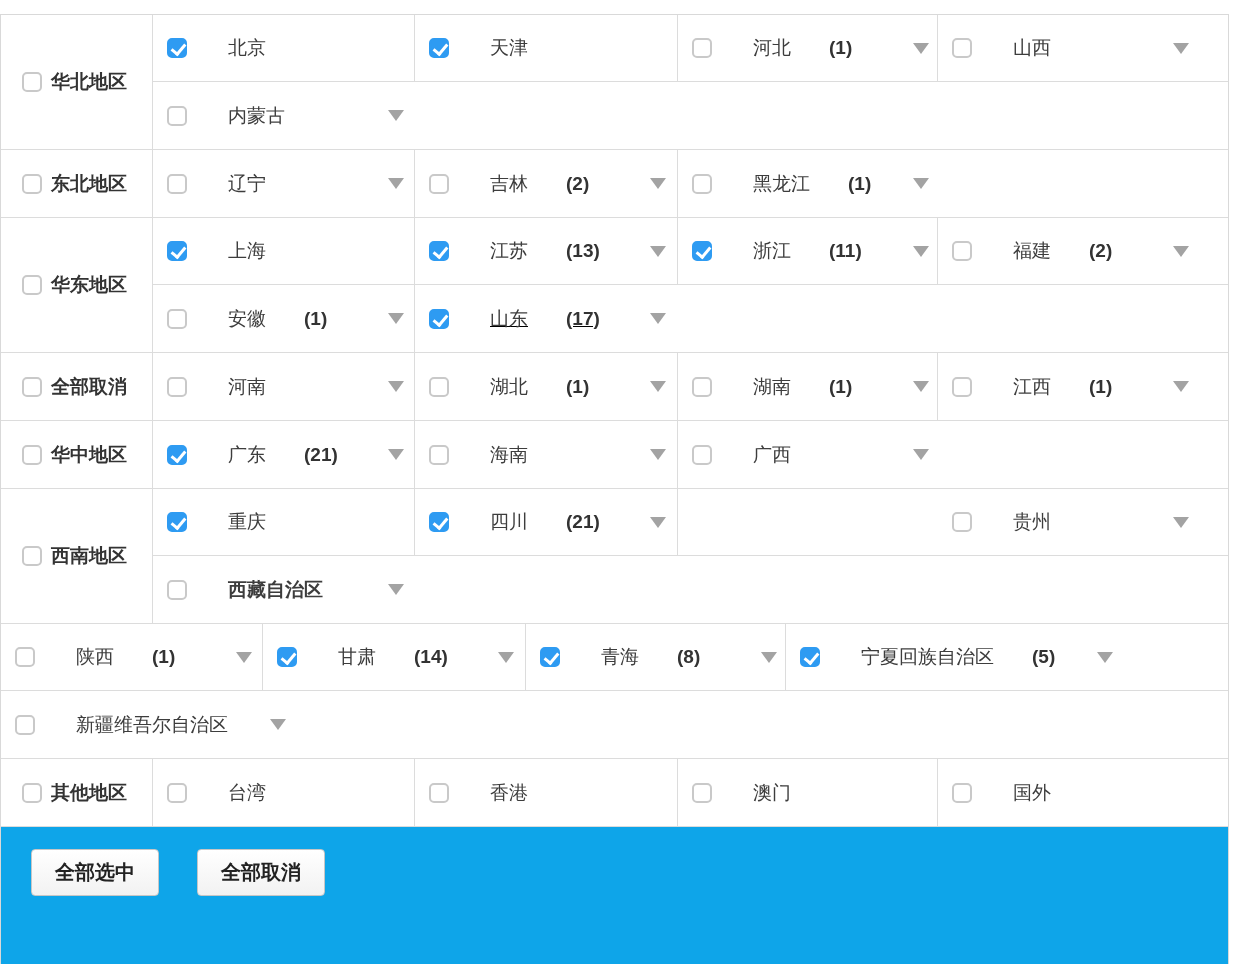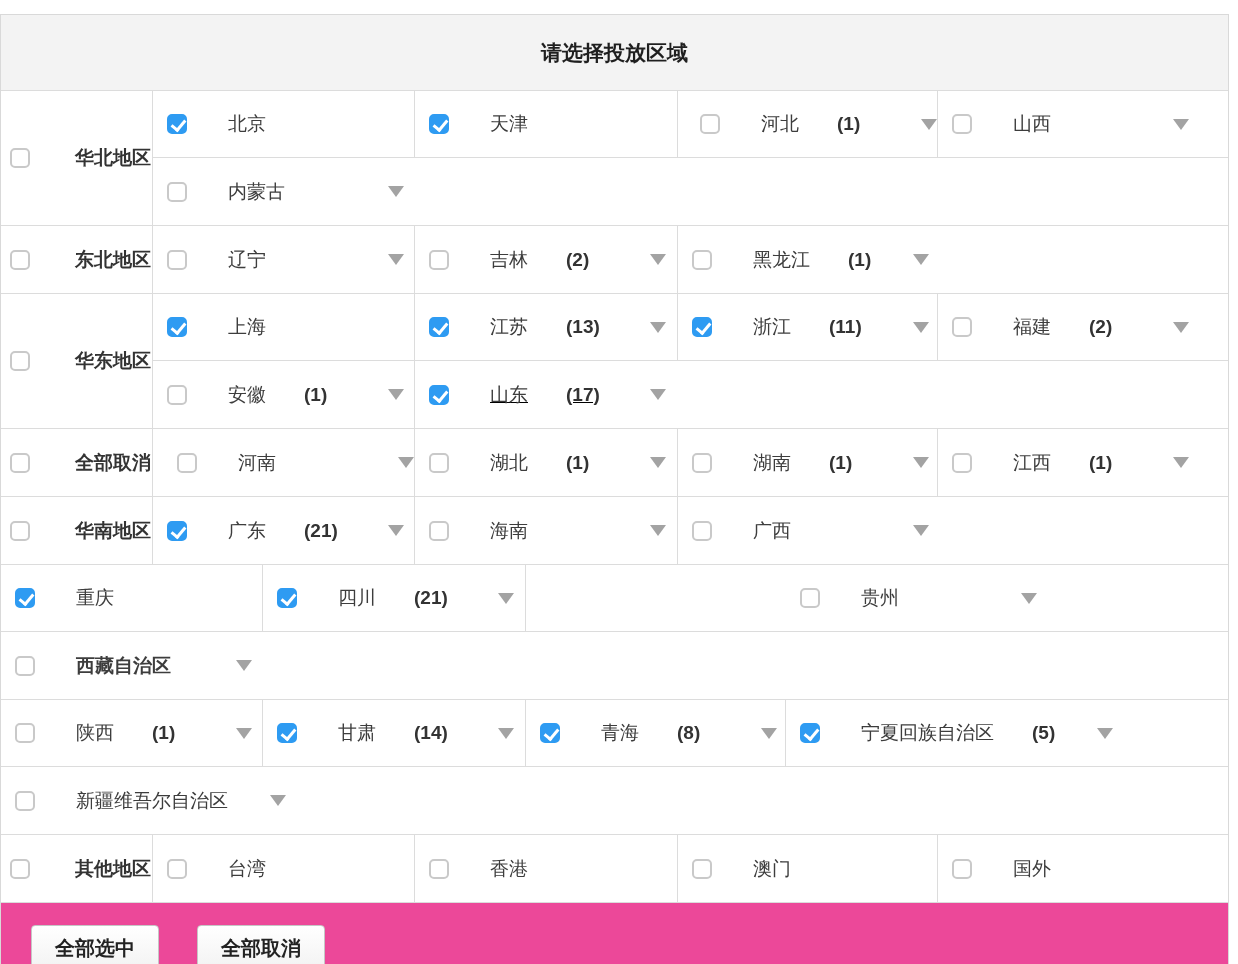--- a/index.html
+++ b/index.html
@@ -21,23 +21,22 @@
     background:#f3f3f3;
     border-bottom:1px solid #dcdcdc;
     display:flex; align-items:center; justify-content:center;
     font-size:21px; font-weight:bold; color:#1f1f1f;
   }
   .region-row { display:flex; border-bottom:1px solid #dcdcdc; background:#fff; }
   .region-cell {
     flex:0 0 152px; width:152px;
     border-right:1px solid #dcdcdc;
     display:flex; align-items:center;
-    padding-left:9px;
+    padding-left:21px;
     cursor:pointer;
-    gap:36px;
   }
   .region-label { font-size:19px; font-weight:bold; color:#333; margin-left:9px; white-space:nowrap; }
   .subrows { flex:1; display:flex; flex-direction:column; }
   .subrow { display:grid; grid-template-columns:262px 263px 260px 1fr; height:67px; }
   .subrow.divided { border-bottom:1px solid #dcdcdc; }
   .cell {
     display:flex; align-items:center;
     padding-left:14px;
     border-right:1px solid #dcdcdc;
     overflow:hidden;
@@ -65,40 +64,37 @@
   .count { font-size:19px; font-weight:bold; color:#333; margin-left:6px; white-space:nowrap; }
   .arrow { margin-left:auto; padding-left:10px; display:block; }
   .arrow::after {
     content:""; display:block; width:0; height:0;
     border-left:8px solid transparent;
     border-right:8px solid transparent;
     border-top:11px solid #a3a3a3;
   }
   .panel-footer {
     flex:1; min-height:58px;
-    background:#ec4899;
+    background:#0ea5e9;
     padding:22px 0 0 30px;
     display:flex; gap:38px; align-items:flex-start;
   }
   .btn {
     font-family:inherit;
     font-size:20px; font-weight:bold; color:#222;
     padding:9px 23px;
     background:linear-gradient(#ffffff,#f2f2f2);
     border:1px solid #c6c6c6; border-radius:4px;
     cursor:pointer;
   }
 </style>
 </head>
 <body>
 
 <div class="panel">
-  <div class="panel-header">
-    <span>请选择投放区域</span>
-  </div>
   <div id="regions">
   <div class="region-row">
     <div class="region-cell">
       <span class="checkbox"></span>
       <span class="region-label">华北地区</span>
     </div>
     <div class="subrows">
           <div class="subrow divided">
   <div class="cell" style="grid-column: 1 / span 1;">
     <span class="prov-inner">
@@ -109,21 +105,21 @@
   </div>
 
   <div class="cell" style="grid-column: 2 / span 1;">
     <span class="prov-inner">
       <span class="checkbox checked"></span>
       <span class="prov-label">天津</span>
 
     </span>
   </div>
 
-  <div class="cell" style="grid-column: 3 / span 1; justify-content: flex-end;">
+  <div class="cell" style="grid-column: 3 / span 1;">
     <span class="prov-inner">
       <span class="checkbox"></span>
       <span class="prov-label">河北</span>
       <span class="count">(1)</span>
       <span class="arrow"></span>
     </span>
   </div>
 
   <div class="cell edge" style="grid-column: 4 / span 1;">
     <span class="prov-inner">
@@ -248,21 +244,21 @@
         </div>
   </div>
 
   <div class="region-row">
     <div class="region-cell">
       <span class="checkbox"></span>
       <span class="region-label">全部取消</span>
     </div>
     <div class="subrows">
           <div class="subrow">
-  <div class="cell" style="grid-column: 1 / span 1; justify-content: flex-end;">
+  <div class="cell" style="grid-column: 1 / span 1;">
     <span class="prov-inner">
       <span class="checkbox"></span>
       <span class="prov-label">河南</span>
 
       <span class="arrow"></span>
     </span>
   </div>
 
   <div class="cell" style="grid-column: 2 / span 1;">
     <span class="prov-inner">
@@ -290,21 +286,21 @@
       <span class="arrow"></span>
     </span>
   </div>
 </div>
         </div>
   </div>
 
   <div class="region-row">
     <div class="region-cell">
       <span class="checkbox"></span>
-      <span class="region-label">华南地区</span>
+      <span class="region-label">华中地区</span>
     </div>
     <div class="subrows">
           <div class="subrow">
   <div class="cell" style="grid-column: 1 / span 1;">
     <span class="prov-inner">
       <span class="checkbox checked"></span>
       <span class="prov-label">广东</span>
       <span class="count">(21)</span>
       <span class="arrow"></span>
     </span>
@@ -325,20 +321,24 @@
       <span class="prov-label">广西</span>
 
       <span class="arrow"></span>
     </span>
   </div>
 </div>
         </div>
   </div>
 
   <div class="region-row">
+    <div class="region-cell">
+      <span class="checkbox"></span>
+      <span class="region-label">西南地区</span>
+    </div>
     <div class="subrows">
           <div class="subrow divided">
   <div class="cell" style="grid-column: 1 / span 1;">
     <span class="prov-inner">
       <span class="checkbox checked"></span>
       <span class="prov-label">重庆</span>
 
     </span>
   </div>
 

